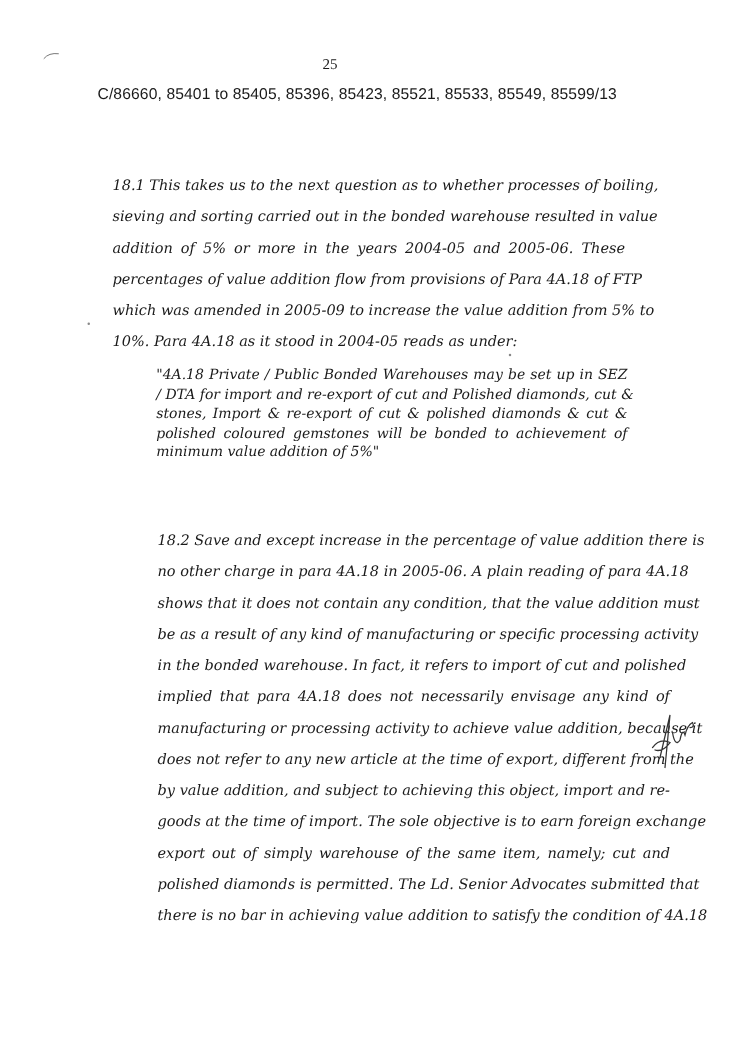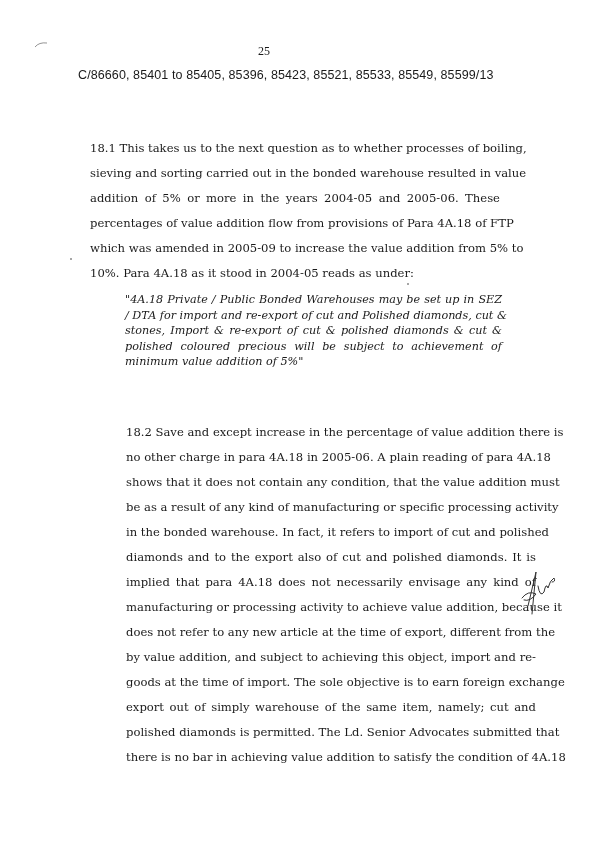--- a/index.html
+++ b/index.html
@@ -10,21 +10,21 @@
   .page-number {
     position: absolute; top: 44px; left: 0; width: 528px; text-align: center;
     font-family: "Liberation Serif", serif; font-size: 12px;
   }
   .case-ref {
     position: absolute; top: 68px; left: 78px;
     font-family: "Liberation Sans", sans-serif; font-size: 12.5px; letter-spacing: 0.1px;
   }
   .para {
     position: absolute; left: 90px; width: 410px;
-    font-size: 11.6px; line-height: 25px; text-align: justify;
+    font-size: 11.6px; line-height: 25px; text-align: justify; font-style: italic;
   }
   .para .line { display: block; text-align: justify; text-align-last: justify; white-space: nowrap; }
   .para .line.last { text-align-last: left; }
   .quote {
     position: absolute; left: 125px; width: 377px; top: 292px;
     font-style: italic; font-size: 11.2px; line-height: 15.6px;
   }
   .quote .line { display: block; text-align: justify; text-align-last: justify; white-space: nowrap; }
   .quote .line.last { text-align-last: left; }
   .margin-mark { position: absolute; left: 34px; top: 42px; width: 14px; height: 6px; }
@@ -47,31 +47,30 @@
   <span class="line">addition of 5% or more in the years 2004-05 and 2005-06.  These</span>
   <span class="line">percentages of value addition flow from provisions of Para 4A.18 of FTP</span>
   <span class="line">which was amended in 2005-09 to increase the value addition from 5% to</span>
   <span class="line last">10%.  Para 4A.18 as it stood in 2004-05 reads as under:</span>
 </div>
 
 <div class="quote">
   <span class="line">"4A.18         Private / Public Bonded Warehouses may be set up in SEZ</span>
   <span class="line">/ DTA for import and re-export of cut and Polished diamonds, cut &amp;</span>
   <span class="line">stones, Import &amp; re-export of cut &amp; polished diamonds &amp; cut &amp;</span>
-  <span class="line">polished coloured precious will be subject to achievement of</span>
+  <span class="line">polished coloured gemstones will be bonded to achievement of</span>
   <span class="line last">minimum value addition of 5%"</span>
 </div>
 
 <div class="para" style="top:420px;margin-left:36px;">
   <span class="line">18.2  Save and except increase in the percentage of value addition there is</span>
   <span class="line">no other charge in para 4A.18 in 2005-06.  A plain reading of para 4A.18</span>
   <span class="line">shows that it does not contain any condition, that the value addition must</span>
   <span class="line">be as a result of any kind of manufacturing or specific processing activity</span>
   <span class="line">in the bonded warehouse.  In fact, it refers to import of cut and polished</span>
-  <span class="line">diamonds and to the export also of cut and polished diamonds.   It is</span>
   <span class="line">implied that para 4A.18 does not necessarily envisage any kind of</span>
   <span class="line">manufacturing or processing activity to achieve value addition, because it</span>
   <span class="line">does not refer to any new article at the time of export, different from the</span>
   <span class="line">by value addition, and subject to achieving this object, import and re-</span>
   <span class="line">goods at the time of import.  The sole objective is to earn foreign exchange</span>
   <span class="line">export out of simply warehouse of the same item, namely; cut and</span>
   <span class="line">polished diamonds is permitted.  The Ld. Senior Advocates submitted that</span>
   <span class="line">there is no bar in achieving value addition to satisfy the condition of 4A.18</span>
 </div>
 

